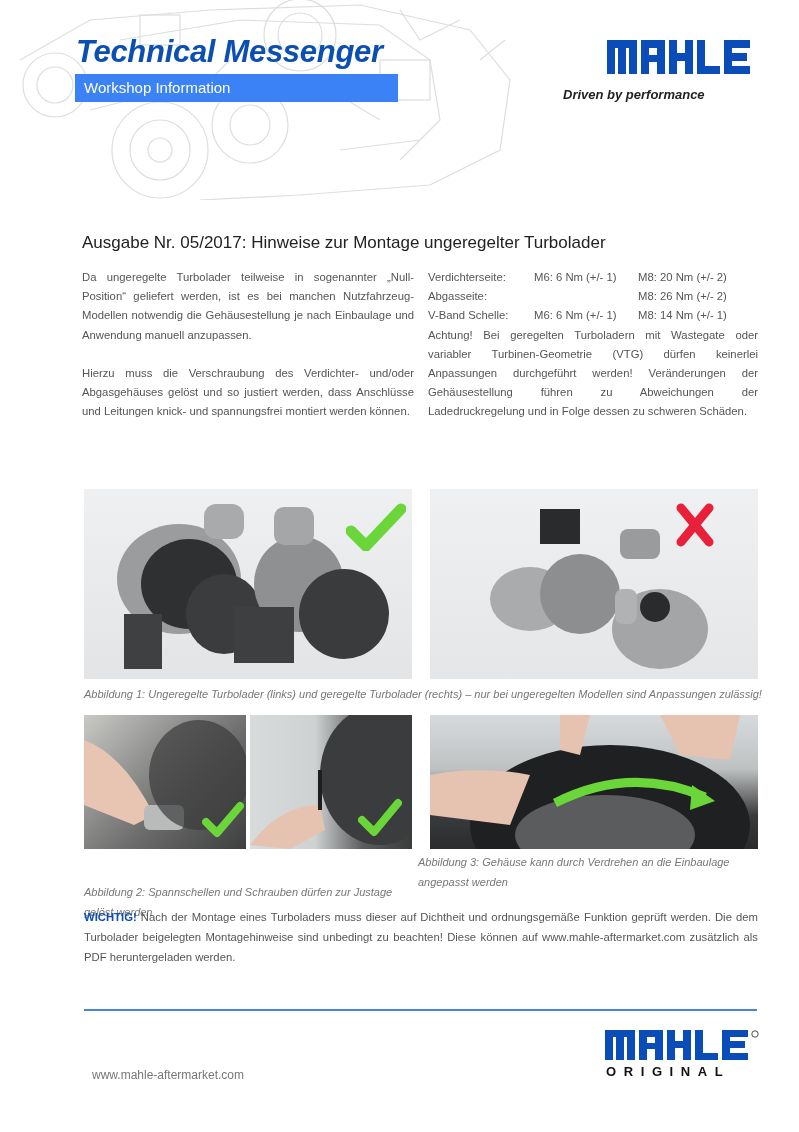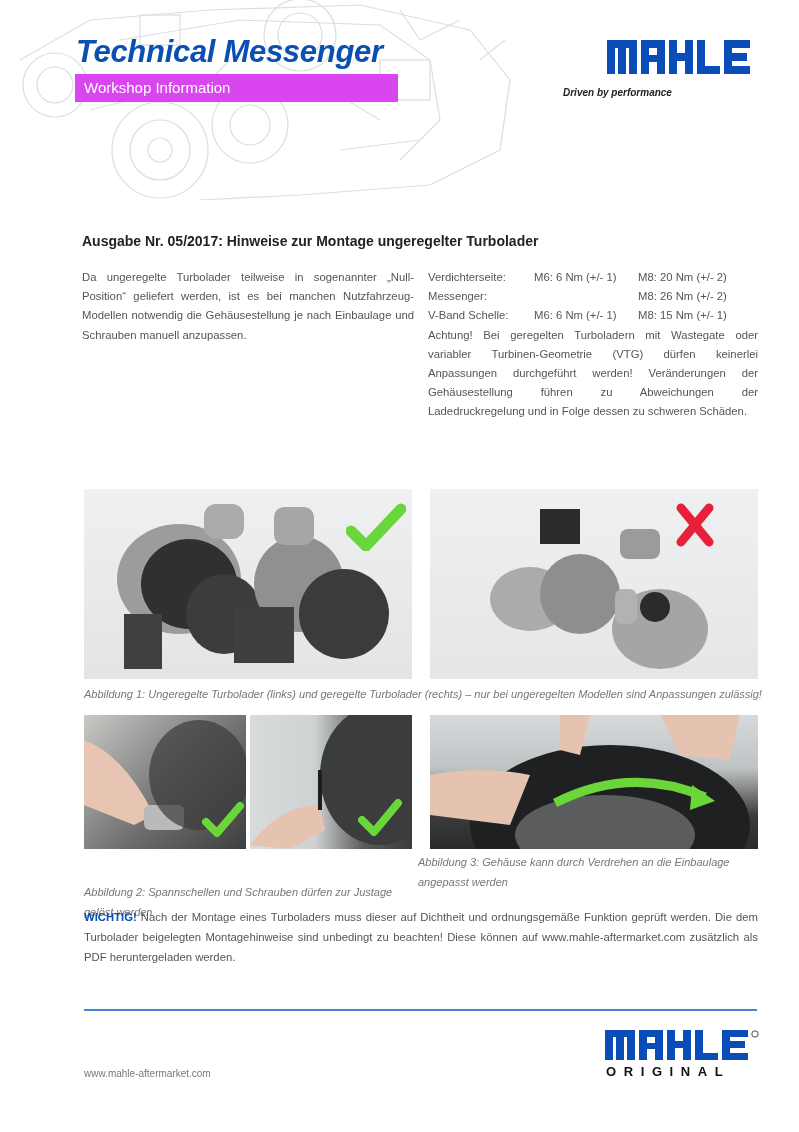--- a/index.html
+++ b/index.html
@@ -1,27 +1,27 @@
 <!DOCTYPE html>
 <html><head>
 <meta charset="utf-8">
 <style>
   * { box-sizing: border-box; margin: 0; padding: 0; }
   html, body { width: 799px; height: 1132px; background: #ffffff; overflow: hidden; }
   body { position: relative; font-family: "Liberation Sans", sans-serif; color: #3a3a3a; }
 
   .engine-bg { position: absolute; left: 0; top: 0; width: 520px; height: 200px; opacity: 0.35; }
   .title { position: absolute; left: 76px; top: 34px; font-size: 31px; font-weight: bold; color: #0b4fb3; letter-spacing: -0.3px; font-style: italic; }
-  .subbar { position: absolute; left: 75px; top: 74px; width: 323px; height: 28px; background: #d946ef; }
+  .subbar { position: absolute; left: 75px; top: 74px; width: 323px; height: 28px; background: #3b82f6; }
   .subbar span { position: absolute; left: 9px; top: 5px; font-size: 15px; color: #ffffff; }
 
   .logo { position: absolute; left: 607px; top: 40px; width: 145px; height: 34px; }
-  .tagline { position: absolute; left: 563px; top: 87px; font-size: 10px; font-weight: bold; font-style: italic; color: #222; }
+  .tagline { position: absolute; left: 563px; top: 87px; font-size: 13px; font-weight: bold; font-style: italic; color: #222; }
 
-  .heading { position: absolute; left: 82px; top: 233px; font-size: 14px; font-weight: bold; color: #222; text-align: right; }
+  .heading { position: absolute; left: 82px; top: 233px; font-size: 17px; font-weight: normal; color: #222; text-align: right; }
 
   .col { position: absolute; font-size: 11.3px; line-height: 19.2px; color: #555; text-align: justify; }
   .col p { margin-bottom: 19px; }
   .col-left { left: 82px; top: 268px; width: 332px; }
   .col-right { left: 428px; top: 268px; width: 330px; }
   .torque-row { display: flex; align-items: center; }
 
   .photo { position: absolute; overflow: hidden; background: #e9eaeb; }
   .ph1 { left: 84px; top: 489px; width: 328px; height: 190px; background: linear-gradient(180deg,#eef0f1 0%,#e2e4e5 100%); }
   .ph2 { left: 430px; top: 489px; width: 328px; height: 190px; background: linear-gradient(180deg,#eef0f1 0%,#e4e6e7 100%); }
@@ -31,21 +31,21 @@
 
   .caption { position: absolute; font-size: 11px; font-style: italic; color: #777; line-height: 20px; }
   .cap1 { left: 84px; top: 684px; width: 680px; }
   .cap2 { left: 84px; top: 852px; width: 330px; margin-top: 30px; }
   .cap3 { left: 418px; top: 852px; width: 330px; }
 
   .important { position: absolute; left: 84px; top: 907px; width: 674px; font-size: 11.3px; line-height: 20px; color: #555; text-align: justify; }
   .important b { color: #0b4fb3; margin-top: 39px; }
 
   .rule { position: absolute; left: 84px; top: 1009px; width: 673px; height: 2px; background: #4a84d6; }
-  .footer-url { position: absolute; left: 84px; top: 1068px; font-size: 10px; color: #777; }
+  .footer-url { position: absolute; left: 92px; top: 1068px; font-size: 12px; color: #777; }
   .logo-orig { position: absolute; left: 605px; top: 1030px; width: 155px; height: 48px; }
 </style>
 </head>
 <body>
 
 <svg class="engine-bg" viewBox="0 0 520 200" fill="none" stroke="#9aa0a6" stroke-width="1.2">
   <circle cx="55" cy="85" r="32"></circle>
     <circle cx="55" cy="85" r="18"></circle>
   <circle cx="160" cy="150" r="48"></circle>
     <circle cx="160" cy="150" r="30"></circle>
@@ -79,38 +79,39 @@
     <path d="M90 0 H98 V26 H113 V34 H90 Z"></path>
 
     <path d="M117 0 H143 V8 H125 V13 H140 V21 H125 V26 H143 V34 H117 Z"></path>
   </g>
 </svg>
 <div class="tagline">Driven by performance</div>
 
 <div class="heading">Ausgabe Nr. 05/2017: Hinweise zur Montage ungeregelter Turbolader</div>
 
 <div class="col col-left">
-  <p>Da ungeregelte Turbolader teilweise in sogenannter „Null-Position“ geliefert werden, ist es bei manchen Nutzfahrzeug-Modellen notwendig die Gehäusestellung je nach Einbaulage und Schrauben manuell anzupassen.</p>
+  <p>Da ungeregelte Turbolader teilweise in sogenannter „Null-Position“ geliefert werden, ist es bei manchen Nutzfahrzeug-Modellen notwendig die Gehäusestellung je nach Einbaulage und Anwendung manuell anzupassen.</p>
+  <p>Hierzu muss die Verschraubung des Verdichter- und/oder Abgasgehäuses gelöst und so justiert werden, dass Anschlüsse und Leitungen knick- und spannungsfrei montiert werden können.</p>
 </div>
 
 <div class="col col-right">
   <div class="torque-row">
     <span style="width:106px">Verdichterseite:</span>
     <span style="width:104px">M6: 6 Nm (+/- 1)</span>
     <span>M8: 20 Nm (+/- 2)</span>
   </div>
   <div class="torque-row">
-    <span style="width:106px">Messenger:</span>
+    <span style="width:106px">Abgasseite:</span>
     <span style="width:104px"></span>
     <span>M8: 26 Nm (+/- 2)</span>
   </div>
   <div class="torque-row" style="">
     <span style="width:106px">V-Band Schelle:</span>
     <span style="width:104px">M6: 6 Nm (+/- 1)</span>
-    <span>M8: 15 Nm (+/- 1)</span>
+    <span>M8: 14 Nm (+/- 1)</span>
   </div>
   <p>Achtung! Bei geregelten Turboladern mit Wastegate oder variabler Turbinen-Geometrie (VTG) dürfen keinerlei Anpassungen durchgeführt werden! Veränderungen der Gehäusestellung führen zu Abweichungen der Ladedruckregelung und in Folge dessen zu schweren Schäden.</p>
 </div>
 
 <div class="photo ph1">
   <svg width="328" height="190" viewBox="0 0 328 190">
     <ellipse cx="95" cy="90" rx="62" ry="55" fill="#9a9c9d"></ellipse>
     <ellipse cx="105" cy="95" rx="48" ry="45" fill="#2f3031"></ellipse>
     <rect x="120" y="15" width="40" height="35" rx="12" fill="#a8aaab"></rect>
     <ellipse cx="140" cy="125" rx="38" ry="40" fill="#3b3c3d"></ellipse>

